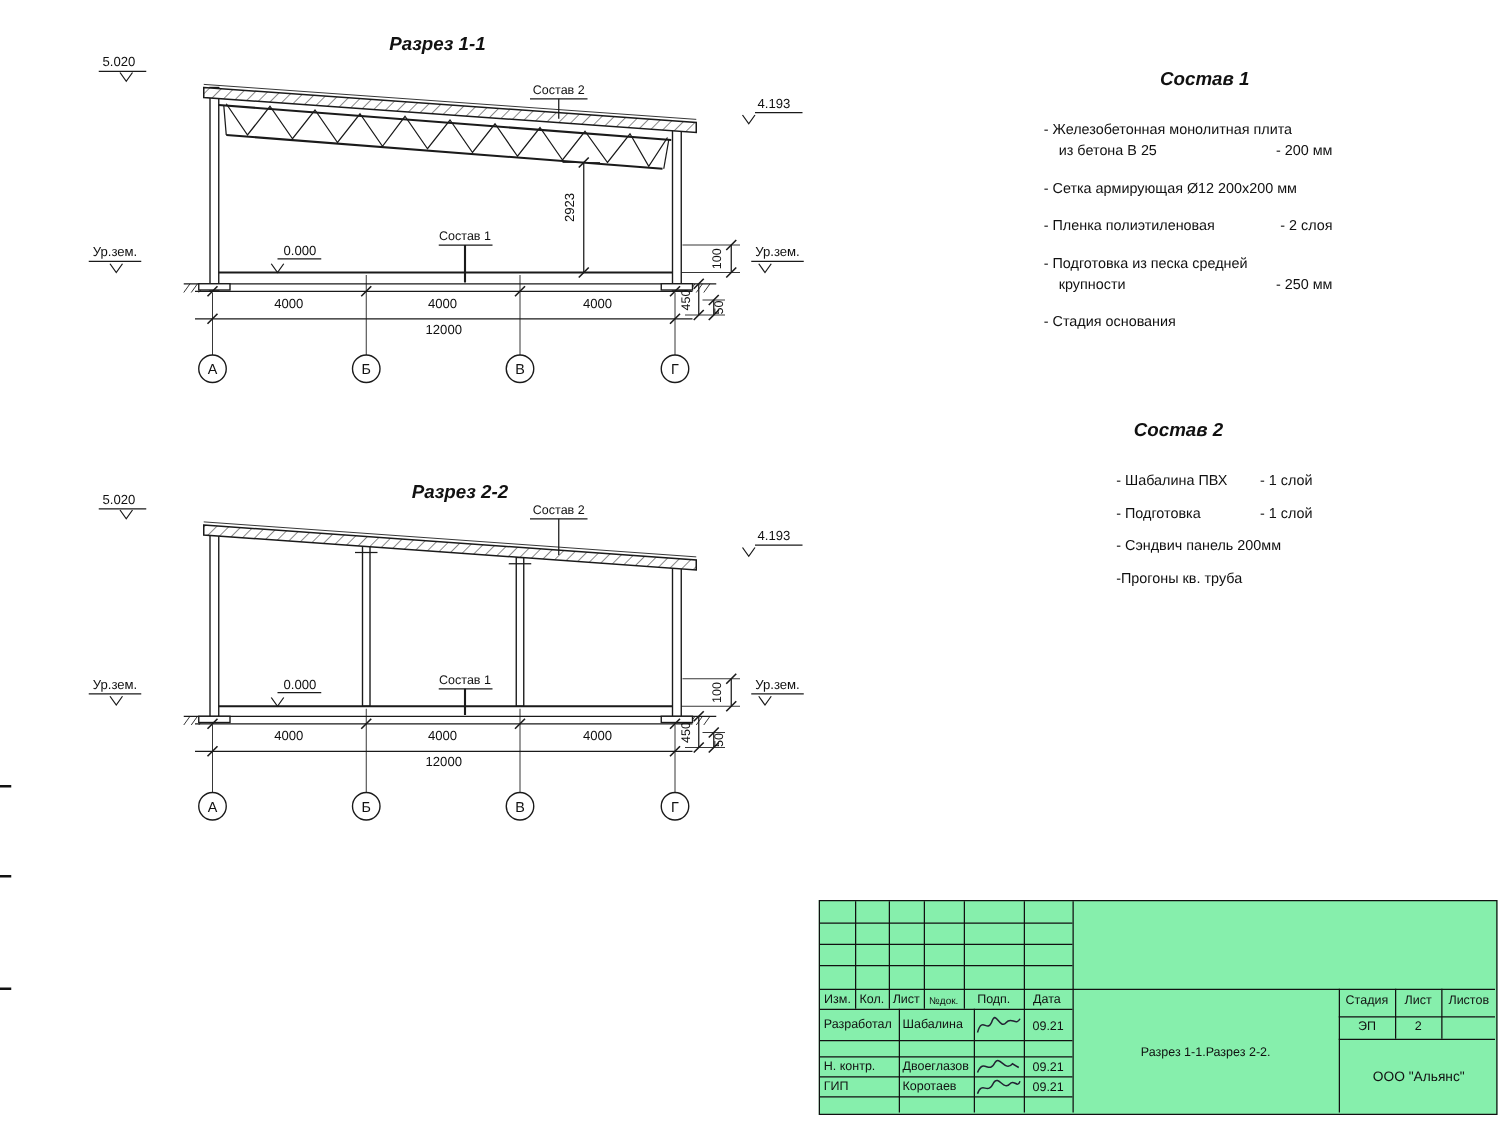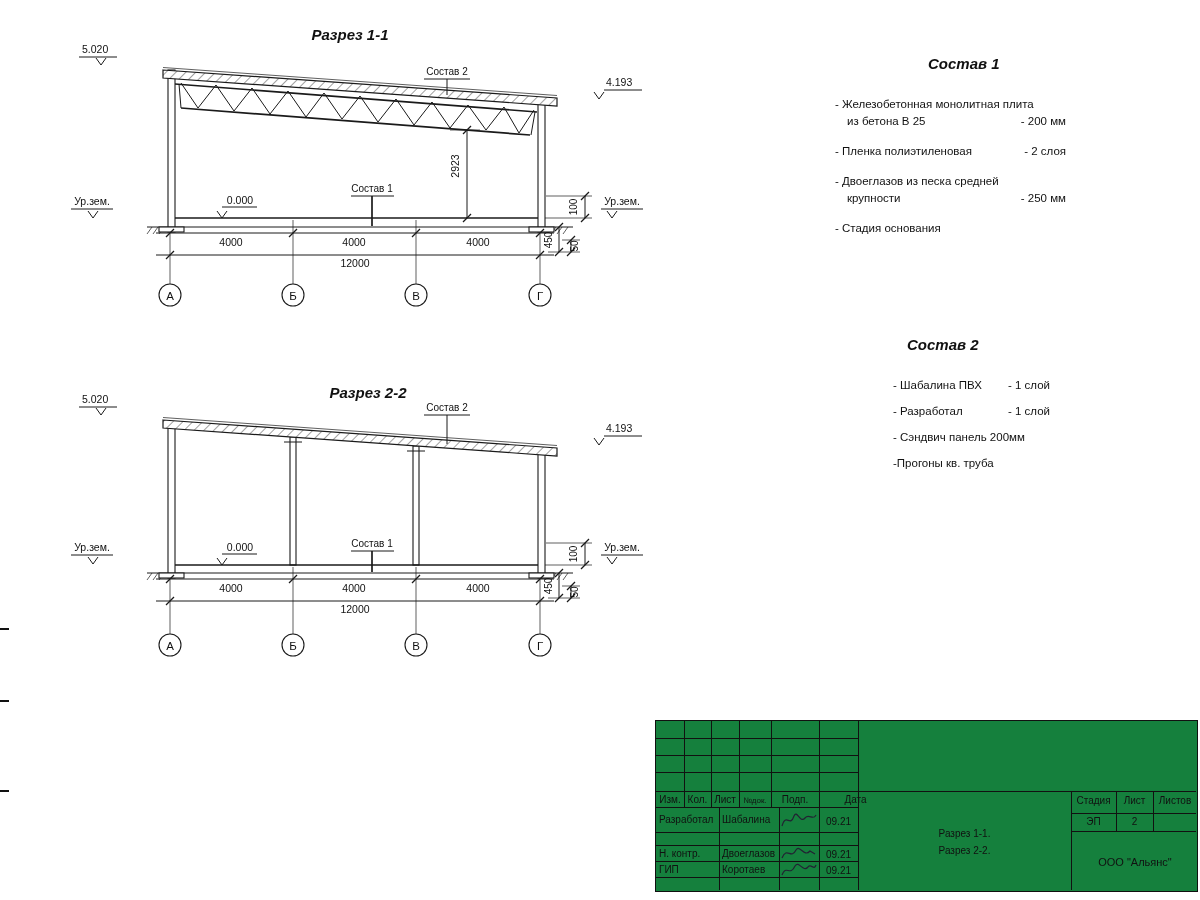--- a/index.html
+++ b/index.html
@@ -20,29 +20,29 @@
 
   
   .notes-title { position:absolute; font:italic bold 15px "Liberation Sans",sans-serif; }
   .notes { position:absolute; font-size:11.5px; line-height:17px; }
   .notes .item { position:relative; margin-bottom:13px;margin-left:35px; }
   .notes .item .ind { padding-left:12px; }
   .notes .val { position:absolute; right:4px; top:0; }
   .notes .val.l2 { top:17px; }
 
   
-  .stamp { position:absolute; left:655px; top:720px; width:543px; height:172px; border:1.5px solid #111; background:#15803d; }
+  .stamp { position:absolute; left:655px; top:720px; width:543px; height:172px; border:1.5px solid #111; background:#86efac; }
   .stamp .vl, .stamp .hl { position:absolute; background:#111; }
   .stamp .vl { width:1px; }
   .stamp .hl { height:1px; }
   .stamp span { position:absolute; font-size:10px; white-space:nowrap; }
   .stamp .c { text-align:center; }
   .stamp .tiny { font-size:8px; }
   .stamp .doc-title { position:absolute; left:202px; top:70px; width:213px; height:102px;
-    display:flex; flex-direction:column; align-items:center; justify-content:center;
+    display:flex; flex-direction:row; align-items:center; justify-content:center;
     font-size:11px; line-height:17px;text-align:center; }
   .stamp .company { position:absolute; left:415px; top:110px; width:128px; height:62px;
     display:flex; align-items:center; justify-content:center; font-size:11px; }
   .stamp svg.sig { position:absolute; }
 
   .frame-tick { position:absolute; left:0; width:9px; height:2px; background:#111; }
 </style>
 </head>
 <body>
 
@@ -326,41 +326,44 @@
 </svg>
 
 <div class="notes-title" style="left:928px;top:55px">Состав 1</div>
 <div class="notes" style="left:800px;top:96px;width:270px">
   <div class="item">
     <div>- Железобетонная  монолитная плита</div>
     <div class="ind">из бетона В 25</div>
     <span class="val l2">- 200 мм</span>
   </div>
   <div class="item">
+    <div>- Сетка армирующая Ø12 200x200 мм</div>
+  </div>
+  <div class="item">
     <div>- Пленка полиэтиленовая</div>
     <span class="val">- 2 слоя</span>
   </div>
   <div class="item">
-    <div>- Двоеглазов из песка средней</div>
+    <div>- Подготовка из песка средней</div>
     <div class="ind">крупности</div>
     <span class="val l2">- 250 мм</span>
   </div>
   <div class="item">
     <div>- Стадия основания</div>
   </div>
 </div>
 
 <div class="notes-title" style="left:907px;top:336px">Состав 2</div>
 <div class="notes" style="left:858px;top:377px;width:196px">
   <div class="item" style="margin-bottom:9px">
     <div>- Шабалина ПВХ</div>
     <span class="val">- 1 слой</span>
   </div>
   <div class="item" style="margin-bottom:9px">
-    <div>- Разработал</div>
+    <div>- Подготовка</div>
     <span class="val">- 1 слой</span>
   </div>
   <div class="item" style="margin-bottom:9px">
     <div>- Сэндвич панель 200мм</div>
   </div>
   <div class="item" style="margin-bottom:9px">
     <div>-Прогоны кв. труба</div>
   </div>
 </div>
 
@@ -391,21 +394,21 @@
   <div class="hl" style="top:140px;left:0;width:202px"></div>
   <div class="hl" style="top:156px;left:0;width:202px"></div>
   <div class="hl" style="top:92px;left:415px;width:125px"></div>
   <div class="hl" style="top:110px;left:415px;width:125px"></div>
 
   <span class="c" style="left:0;top:73px;width:28px">Изм.</span>
   <span class="c" style="left:28px;top:73px;width:27px">Кол.</span>
   <span class="c" style="left:55px;top:73px;width:28px">Лист</span>
   <span class="c tiny" style="left:83px;top:75px;width:32px">№док.</span>
   <span class="c" style="left:115px;top:73px;width:48px">Подп.</span>
-  <span class="c" style="left:180px;top:73px;width:39px">Дата</span>
+  <span class="c" style="left:162px;top:73px;width:39px">Дата</span>
 
   <span style="left:3px;top:93px">Разработал</span>
   <span style="left:66px;top:93px">Шабалина</span>
   <svg class="sig" style="left:124px;top:87px" width="38" height="23" viewBox="0 0 38 23">
     <path d="M2,18 C6,4 10,20 14,8 C17,1 20,16 25,10 C29,5 33,13 36,7" stroke="#223" stroke-width="1.2" fill="none"></path>
   </svg>
   <span class="c" style="left:163px;top:95px;width:39px">09.21</span>
 
   <span style="left:3px;top:127px">Н. контр.</span>
   <span style="left:66px;top:127px">Двоеглазов</span>

